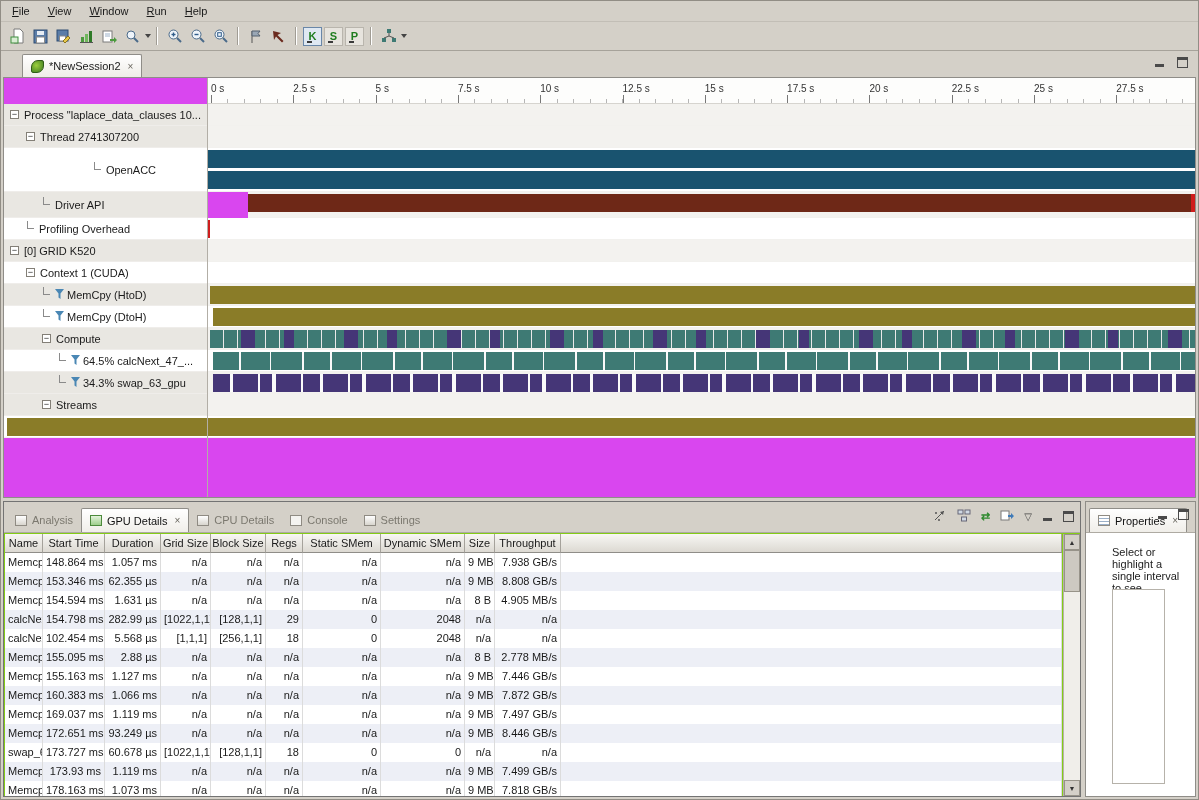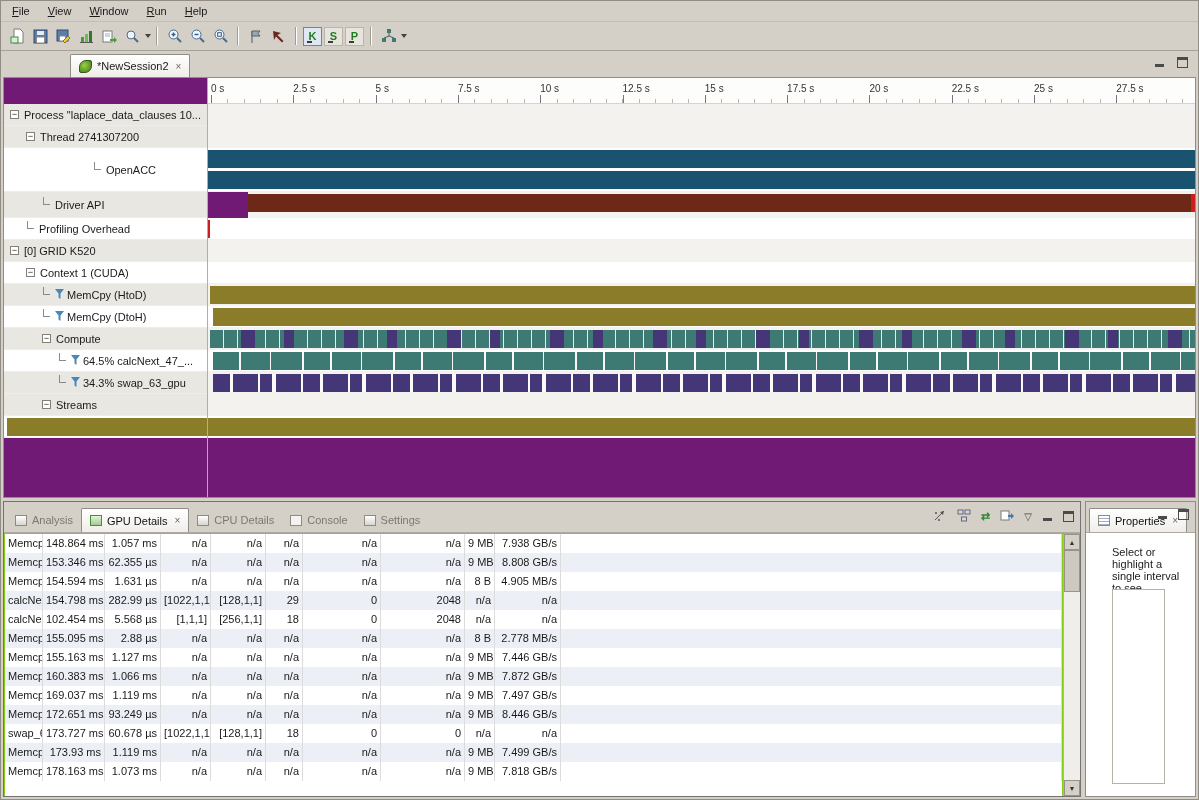--- a/index.html
+++ b/index.html
@@ -17,32 +17,32 @@
   .toolbar { height:29px; display:flex; align-items:center; padding:0 5px; border-bottom:1px solid #a6a29a; }
   .tbtn { width:23px; height:23px; display:inline-flex; align-items:center; justify-content:center; border:1px solid transparent; }
   .tsep { width:2px; height:18px; border-left:1px solid #a09c94; border-right:1px solid #ffffff; margin:0 5px; }
   .caret-s { width:0; height:0; border-left:3px solid transparent; border-right:3px solid transparent; border-top:4px solid #444; margin-left:1px; }
   .kbtn { width:19px; height:19px; display:inline-flex; align-items:center; justify-content:center;
           border:1px solid #b9b5ad; background:#e7e4de; margin:0 1px; position:relative; }
   .kbtn.pressed { border:1px solid #6a87a8; background:#dfe8f2; }
   .kbtn .kletter { color:#1f7d1f; font-weight:bold; font-size:11px; }
   .kbtn::after { content:""; position:absolute; left:3px; bottom:2px; width:5px; height:2px; background:#3a3a3a; }
   
-  .tabstrip { height:26px; display:flex; align-items:flex-end; padding-left:21px; position:relative;margin-left:48px; }
+  .tabstrip { height:26px; display:flex; align-items:flex-end; padding-left:21px; position:relative; }
   .session-tab { height:23px; display:flex; align-items:center; gap:5px; padding:0 8px;
                  background:linear-gradient(#ffffff,#efede8); border:1px solid #8f8d88; border-bottom:none;
                  border-radius:2px 2px 0 0; }
   .logo { width:13px; height:13px; border-radius:7px 2px 7px 2px; background:radial-gradient(circle at 40% 40%, #9ccf3f, #3c7a1e); border:1px solid #2f5c18; }
   .closex { color:#6a675f; font-size:10px; padding-left:2px; cursor:default; }
   .winctl { position:absolute; right:10px; top:6px; display:flex; gap:12px; align-items:center; }
   .ico-min { width:11px; height:11px; position:relative; }
   .ico-min::after { content:""; position:absolute; left:1px; right:1px; bottom:1px; height:3px; background:#4a4a4a; }
   .ico-max { width:11px; height:11px; border:1px solid #4a4a4a; border-top:3px solid #4a4a4a; }
   
-  .timeline-frame { position:absolute; left:2px; right:2px; top:76px; height:421px; background:#701a75; border:1px solid #8f8d88; overflow:hidden; }
+  .timeline-frame { position:absolute; left:2px; right:2px; top:76px; height:421px; background:#d946ef; border:1px solid #8f8d88; overflow:hidden; }
   .vdiv { position:absolute; left:203px; top:0; bottom:0; width:1px; background:#b2aea6; z-index:5; }
   .ruler { position:absolute; left:203px; right:0; top:0; height:26px; background:#fdfdfc; border-bottom:1px solid #d6d4cf; }
   .rlabel { position:absolute; top:5px; font-size:10px; color:#333; white-space:nowrap; }
   .tickstrip { position:absolute; left:4px; right:0; bottom:0; height:8px;
     background-image:repeating-linear-gradient(90deg,#777 0 1px,transparent 1px 82.3px),
                      repeating-linear-gradient(90deg,#b5b5b5 0 1px,transparent 1px 16.46px);
     background-size:100% 8px,100% 4px; background-position:bottom left; background-repeat:no-repeat; }
   .rows { position:absolute; left:0; right:0; top:26px; bottom:0; }
   .t-row { display:flex; width:100%; }
   .t-label { width:203px; flex:none; display:flex; align-items:center; background:#fff;
@@ -441,20 +441,33 @@
           <span><svg width="14" height="13">
                 <rect x="1" y="2" width="8" height="9" fill="#fff" stroke="#7a7a7a"></rect>
                 <path d="M8 6 h3 v-2 l3 3 -3 3 v-2 h-3 z" fill="#3f7ab8"></path>
               </svg></span>
           <span class="viewmenu">▽</span>
           <span class="ico-min"></span>
           <span class="ico-max"></span>
         </div>
       </div>
       <div class="dtable" id="dtable">
+          <div class="thead">
+            <div class="th" style="width: 38px;">Name</div>
+            <div class="th" style="width: 62px;">Start Time</div>
+            <div class="th" style="width: 56px;">Duration</div>
+            <div class="th" style="width: 50px;">Grid Size</div>
+            <div class="th" style="width: 55px;">Block Size</div>
+            <div class="th" style="width: 37px;">Regs</div>
+            <div class="th" style="width: 78px;">Static SMem</div>
+            <div class="th" style="width: 84px;">Dynamic SMem</div>
+            <div class="th" style="width: 30px;">Size</div>
+            <div class="th" style="width: 66px;">Throughput</div>
+            <div class="th fill"></div>
+          </div>
           <div class="trow">
             <div class="td" style="width: 38px;">Memcpy</div>
             <div class="td num" style="width: 62px;">148.864 ms</div>
             <div class="td num" style="width: 56px;">1.057 ms</div>
             <div class="td num" style="width: 50px;">n/a</div>
             <div class="td num" style="width: 55px;">n/a</div>
             <div class="td num" style="width: 37px;">n/a</div>
             <div class="td num" style="width: 78px;">n/a</div>
             <div class="td num" style="width: 84px;">n/a</div>
             <div class="td num" style="width: 30px;">9 MB</div>

